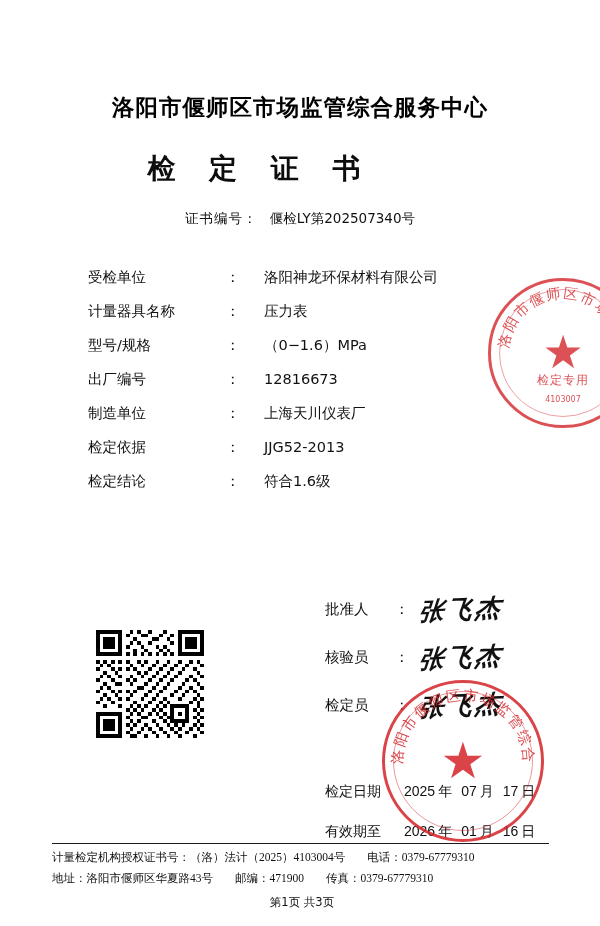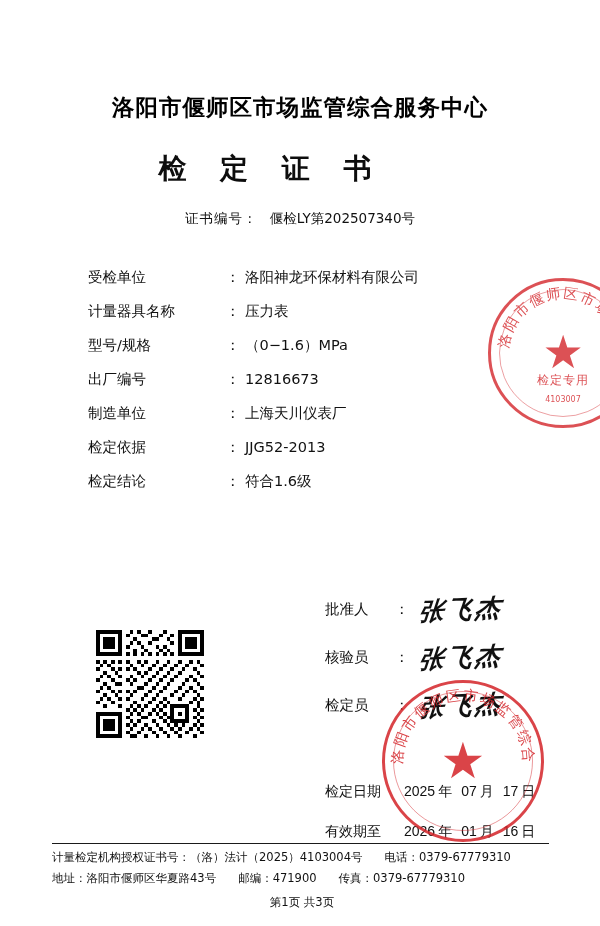--- a/index.html
+++ b/index.html
@@ -40,21 +40,20 @@
     top: 150px;
     left: 0;
     width: 508px;
     text-align: center;
     font-size: 28px;
     font-weight: bold;
     letter-spacing: 12px;
     text-indent: 12px;
     font-family: "DejaVu Sans", "Liberation Sans", sans-serif;
     color: #0d0d0d;
-    padding-left: 11px;
   }
 
   
   .cert-no-row {
     position: absolute;
     top: 210px;
     left: 0;
     width: 600px;
     text-align: center;
     font-size: 13.5px;
@@ -88,21 +87,21 @@
     display: flex;
     justify-content: space-between;
     font-size: 14.5px;
     color: #111;
   }
   .field-label span {
     display: inline-block;
     text-align: center;
   }
   .field-value {
-    margin-left: 5px;
+    margin-left: 24px;
     font-size: 14.5px;
     color: #111;
     white-space: nowrap;
   }
 
   
   .sign-block {
     position: absolute;
     top: 585px;
     left: 325px;
@@ -171,20 +170,21 @@
     top: 850px;
     width: 500px;
     font-family: "DejaVu Sans", "Liberation Sans", sans-serif;
     font-size: 11.5px;
     color: #111;
   }
   .footer-line {
     display: flex;
     height: 21px;
     align-items: baseline;
+    font-family: Liberation Serif, serif;
   }
   .footer-seg { white-space: nowrap; }
   .footer-seg.b { margin-left: 22px; }
   .footer-page {
     margin-top: 3px;
     text-align: center;
     font-size: 11.5px;
     width: 500px;
   }
   .footer-rule {

